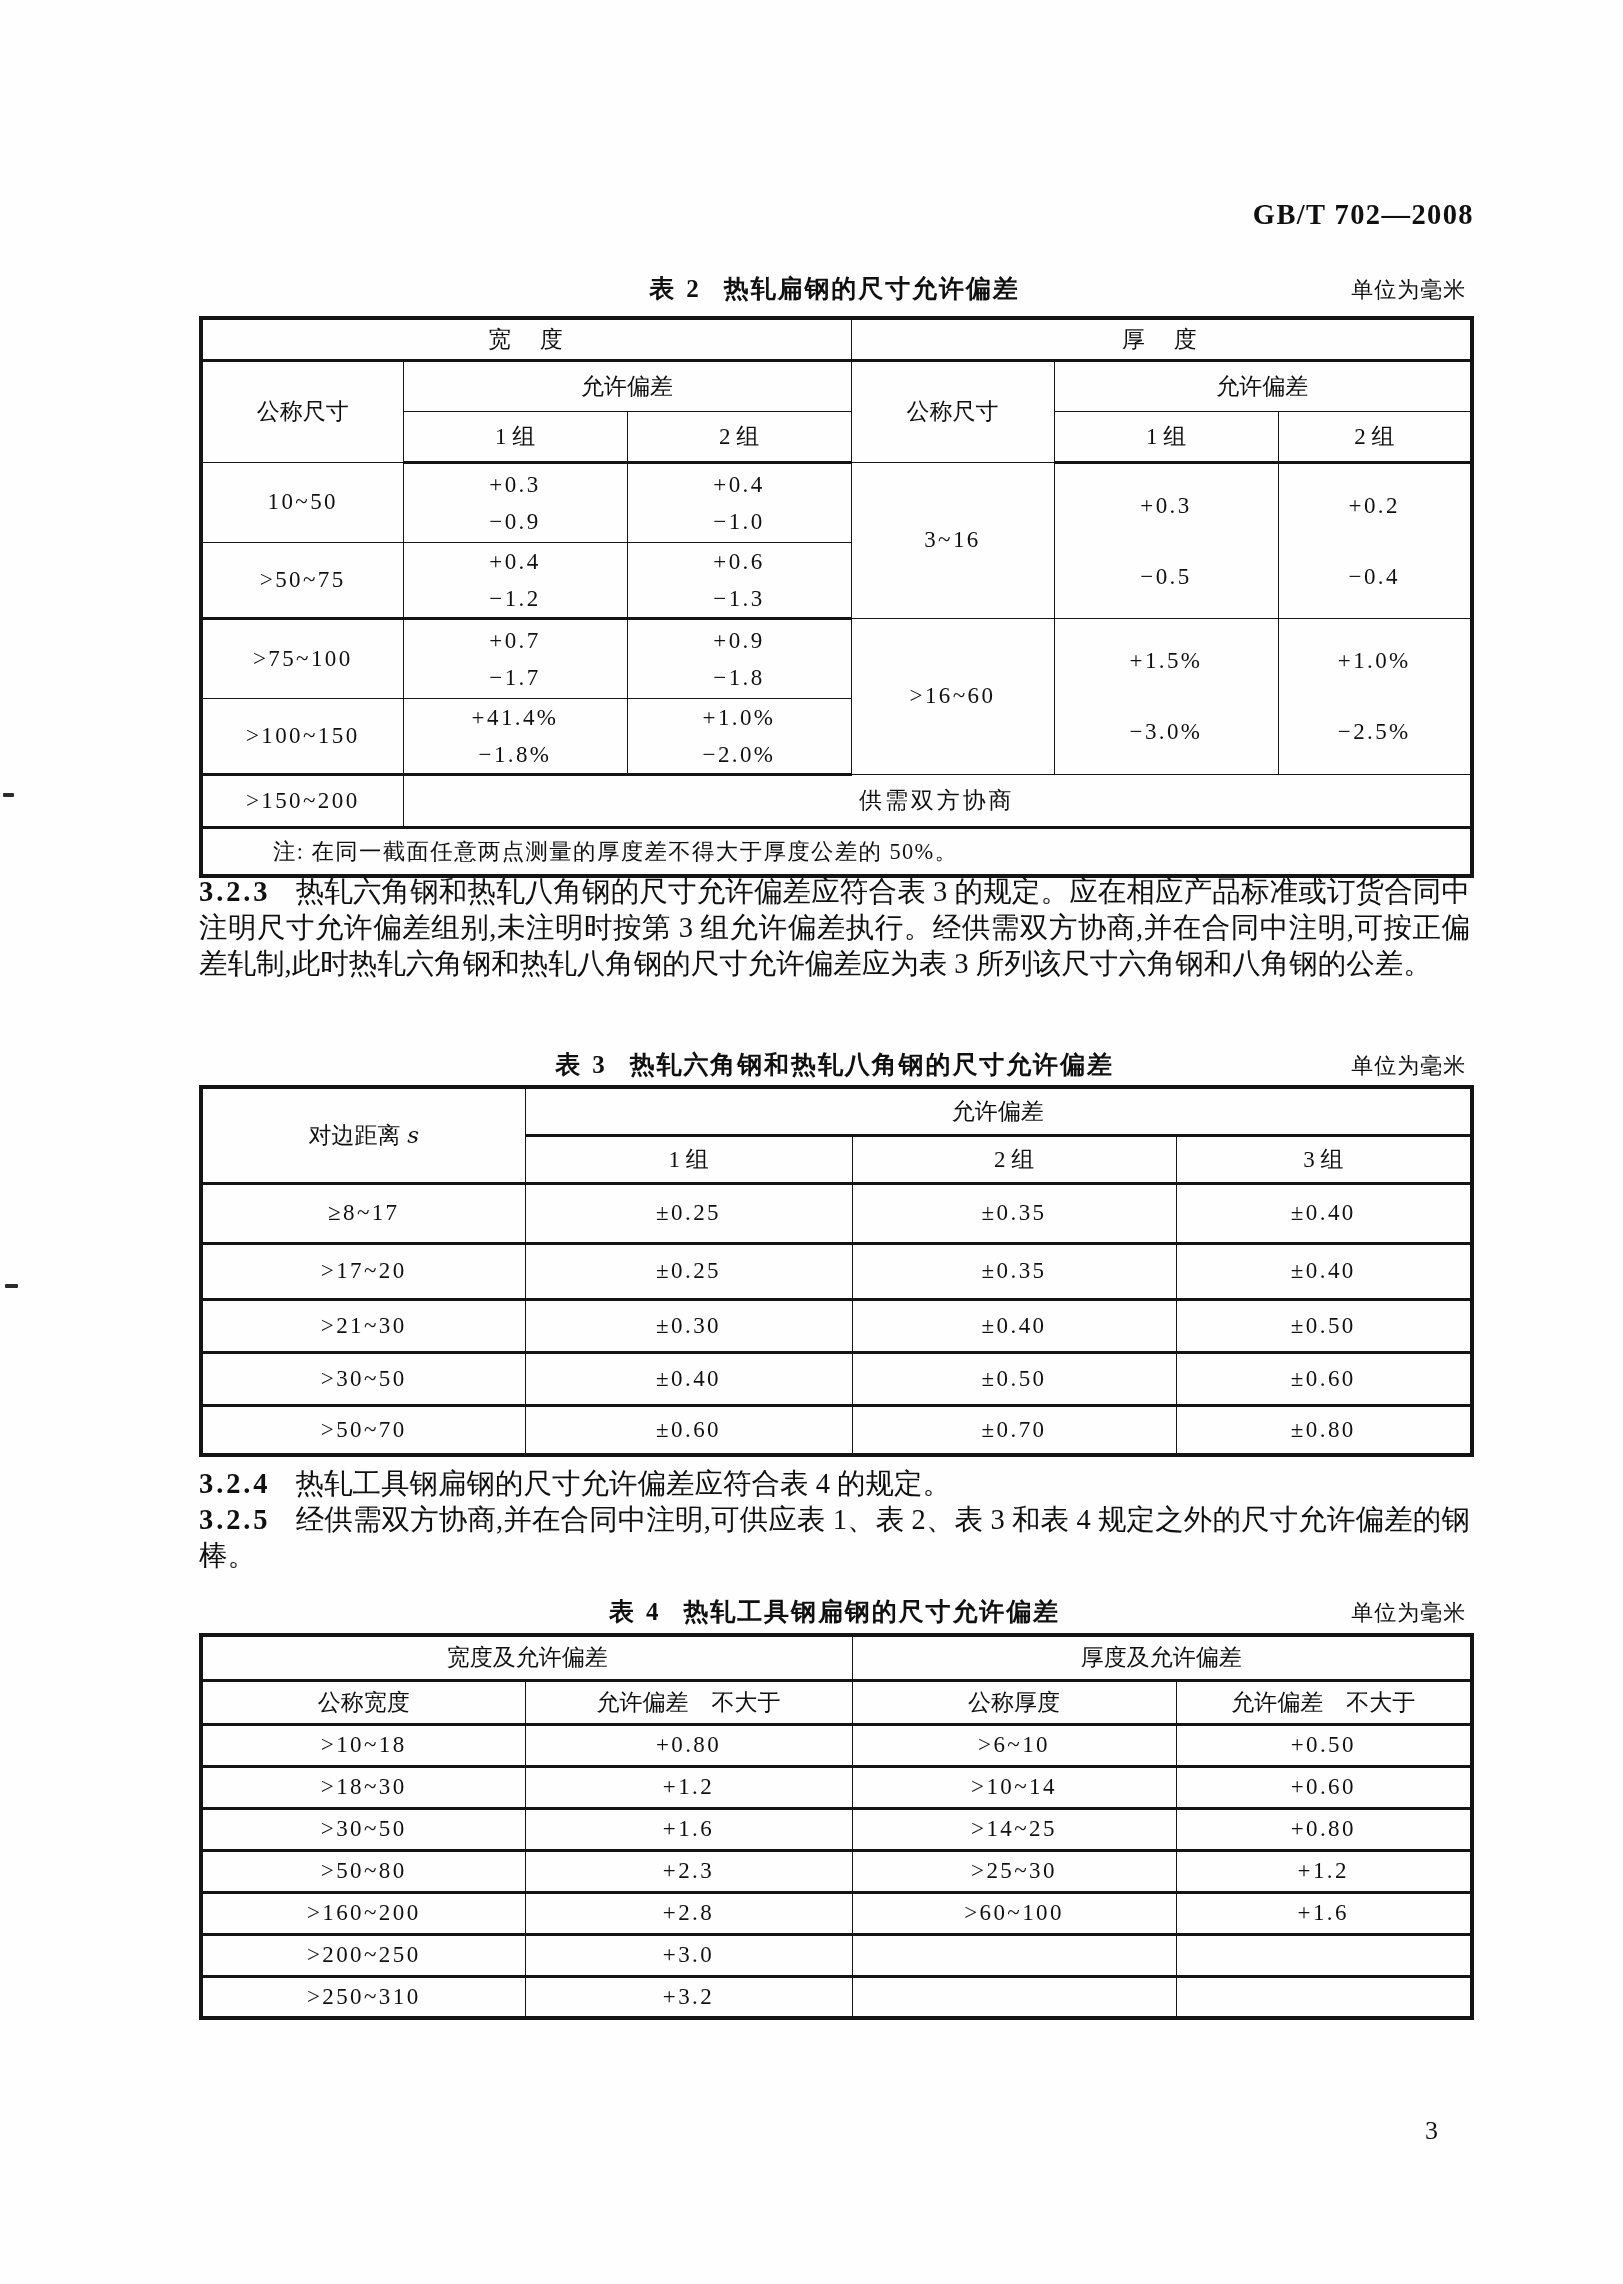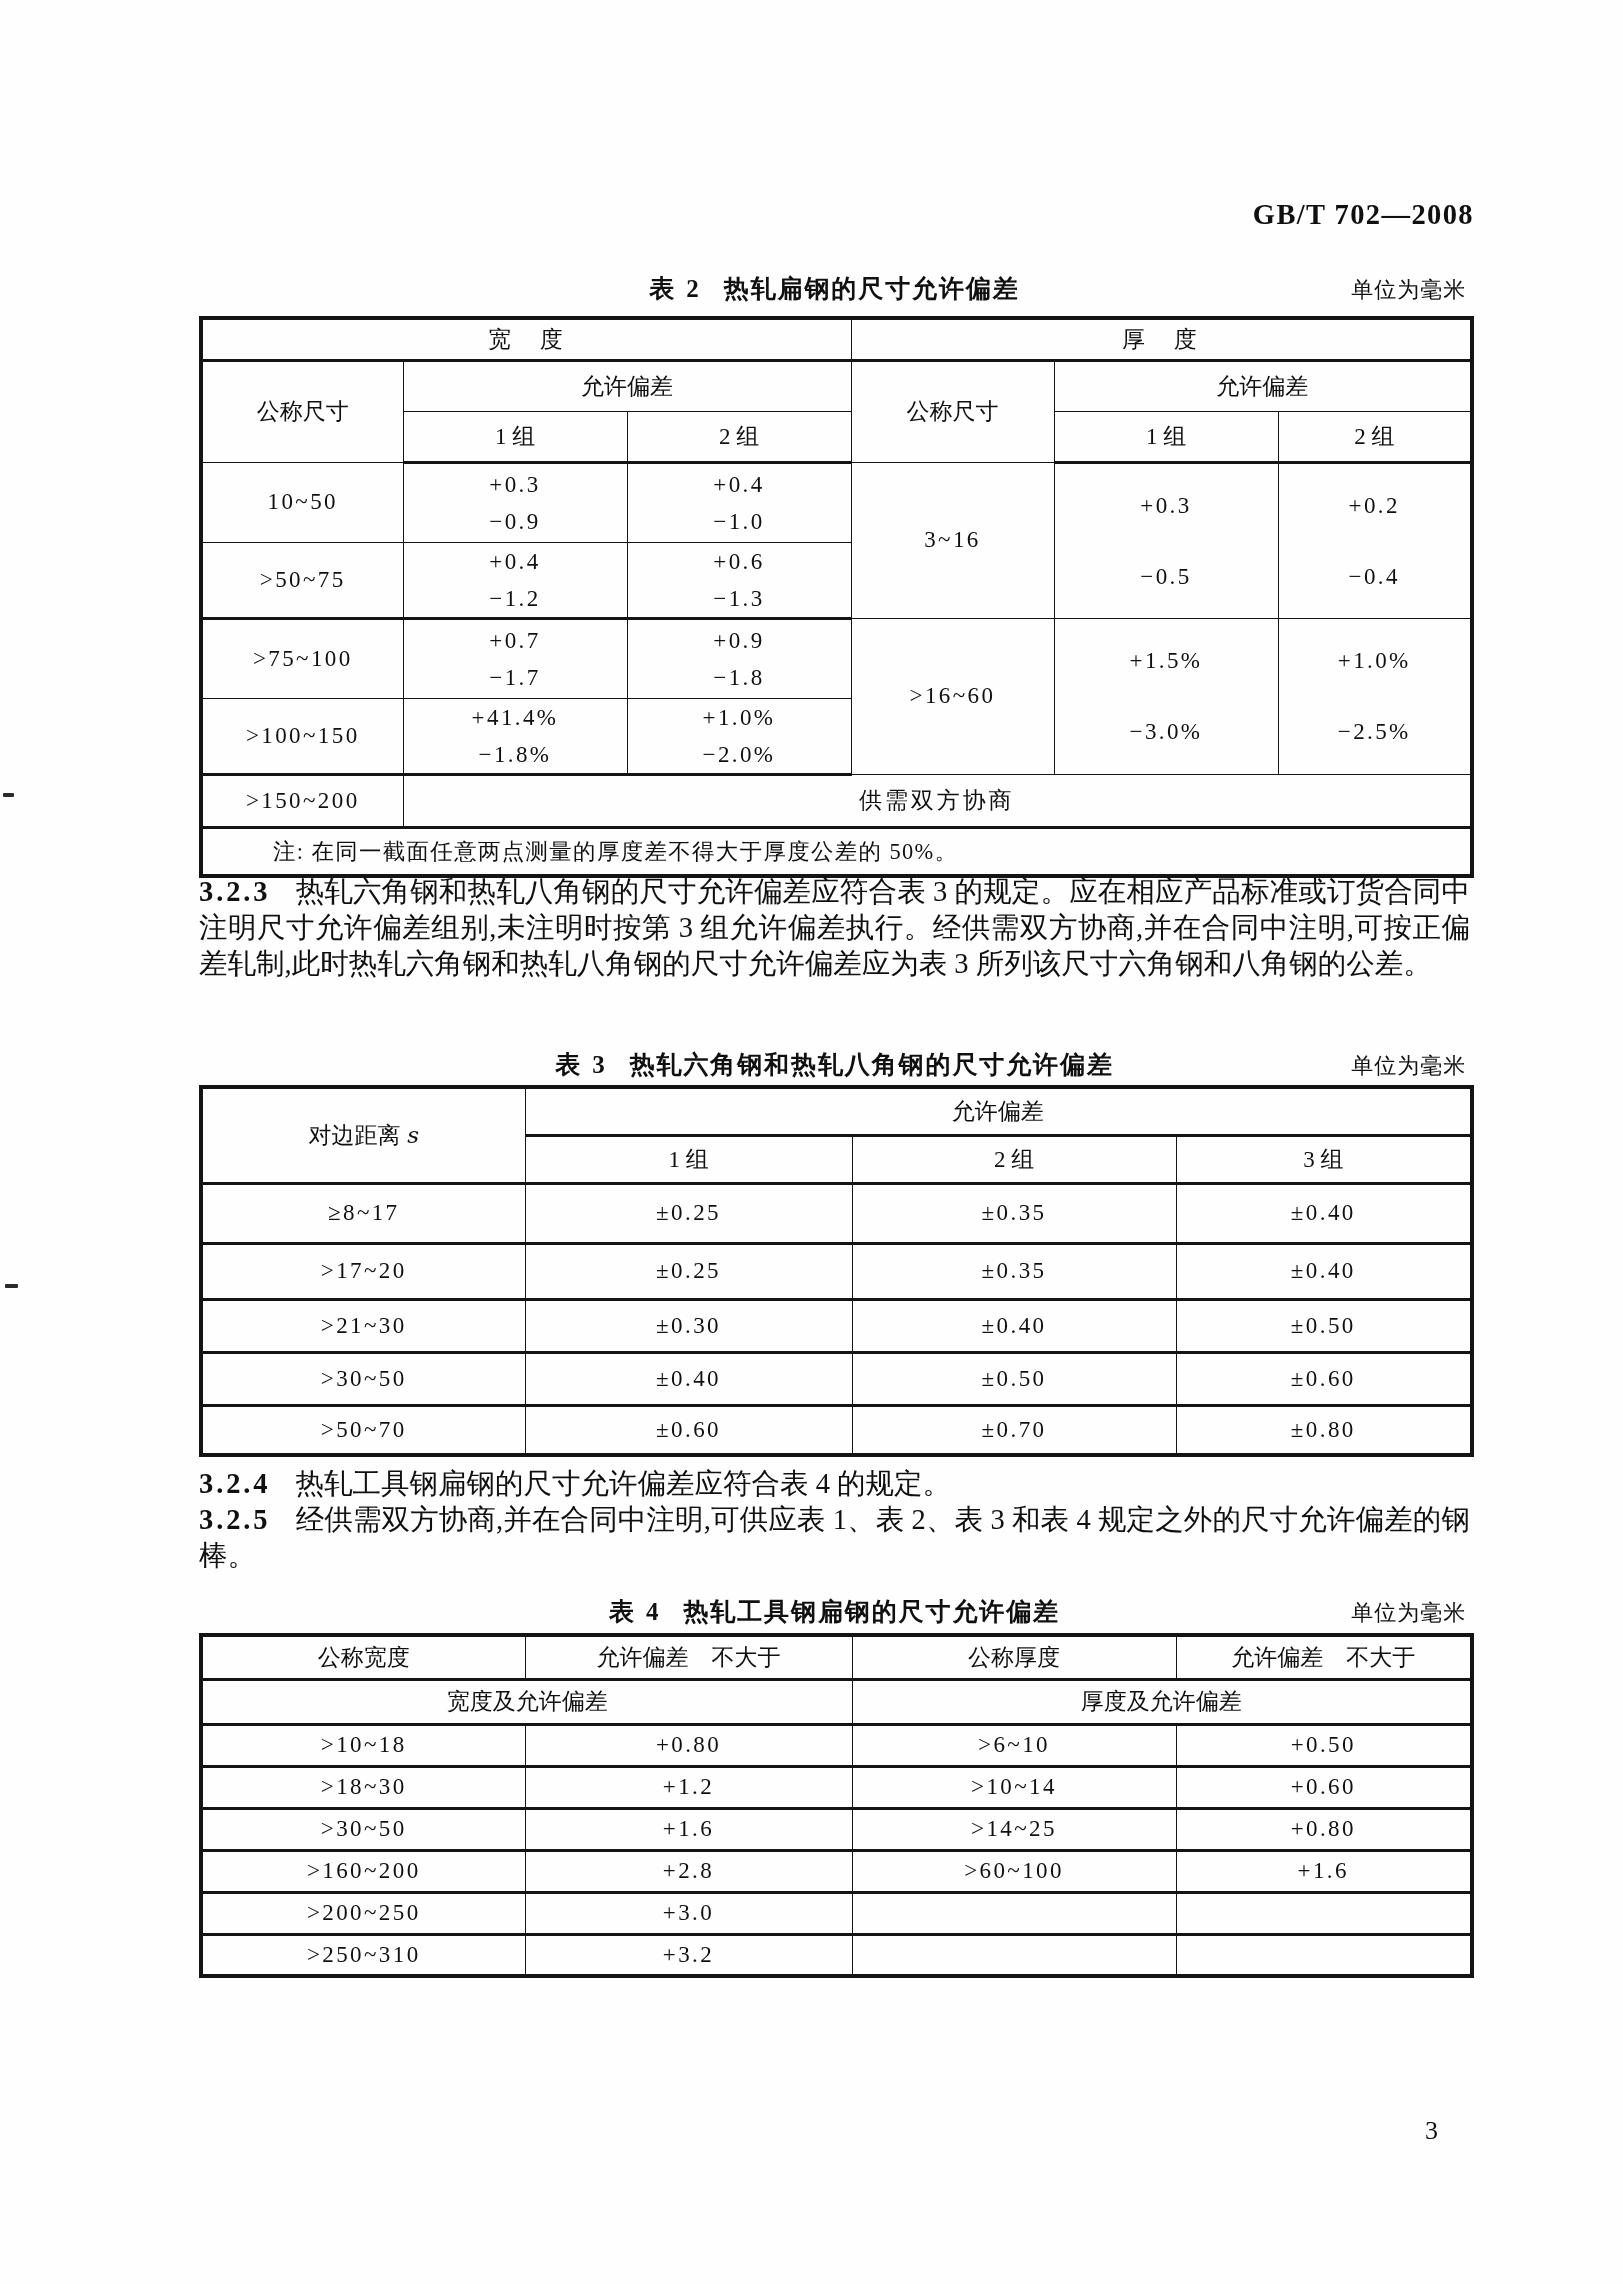--- a/index.html
+++ b/index.html
@@ -261,47 +261,53 @@
 </div>
 
 <table class="heavy-rows" style="top:1633px;">
   <colgroup>
     <col style="width:324px">
       <col style="width:327px">
       <col style="width:324px">
       <col style="width:296px">
   </colgroup>
   <tbody>
+  <tr style="height:45px;">
+    <td colspan="2">宽度及允许偏差</td>
+    <td colspan="2">厚度及允许偏差</td>
+  </tr>
   <tr style="height:44px;">
     <td>公称宽度</td>
     <td>允许偏差　不大于</td>
     <td>公称厚度</td>
     <td>允许偏差　不大于</td>
   </tr>
-  <tr style="height:45px;">
-    <td colspan="2">宽度及允许偏差</td>
-    <td colspan="2">厚度及允许偏差</td>
-  </tr>
   <tr style="height:42px;">
     <td class="num">&gt;10~18</td>
     <td class="num">+0.80</td>
     <td class="num">&gt;6~10</td>
     <td class="num">+0.50</td>
   </tr>
   <tr style="height:42px;">
     <td class="num">&gt;18~30</td>
     <td class="num">+1.2</td>
     <td class="num">&gt;10~14</td>
     <td class="num">+0.60</td>
   </tr>
   <tr style="height:42px;">
     <td class="num">&gt;30~50</td>
     <td class="num">+1.6</td>
     <td class="num">&gt;14~25</td>
     <td class="num">+0.80</td>
+  </tr>
+  <tr style="height:42px;">
+    <td class="num">&gt;50~80</td>
+    <td class="num">+2.3</td>
+    <td class="num">&gt;25~30</td>
+    <td class="num">+1.2</td>
   </tr>
   <tr style="height:42px;margin-top:30px;">
     <td class="num">&gt;160~200</td>
     <td class="num">+2.8</td>
     <td class="num">&gt;60~100</td>
     <td class="num">+1.6</td>
   </tr>
   <tr style="height:42px;">
     <td class="num">&gt;200~250</td>
     <td class="num">+3.0</td>

